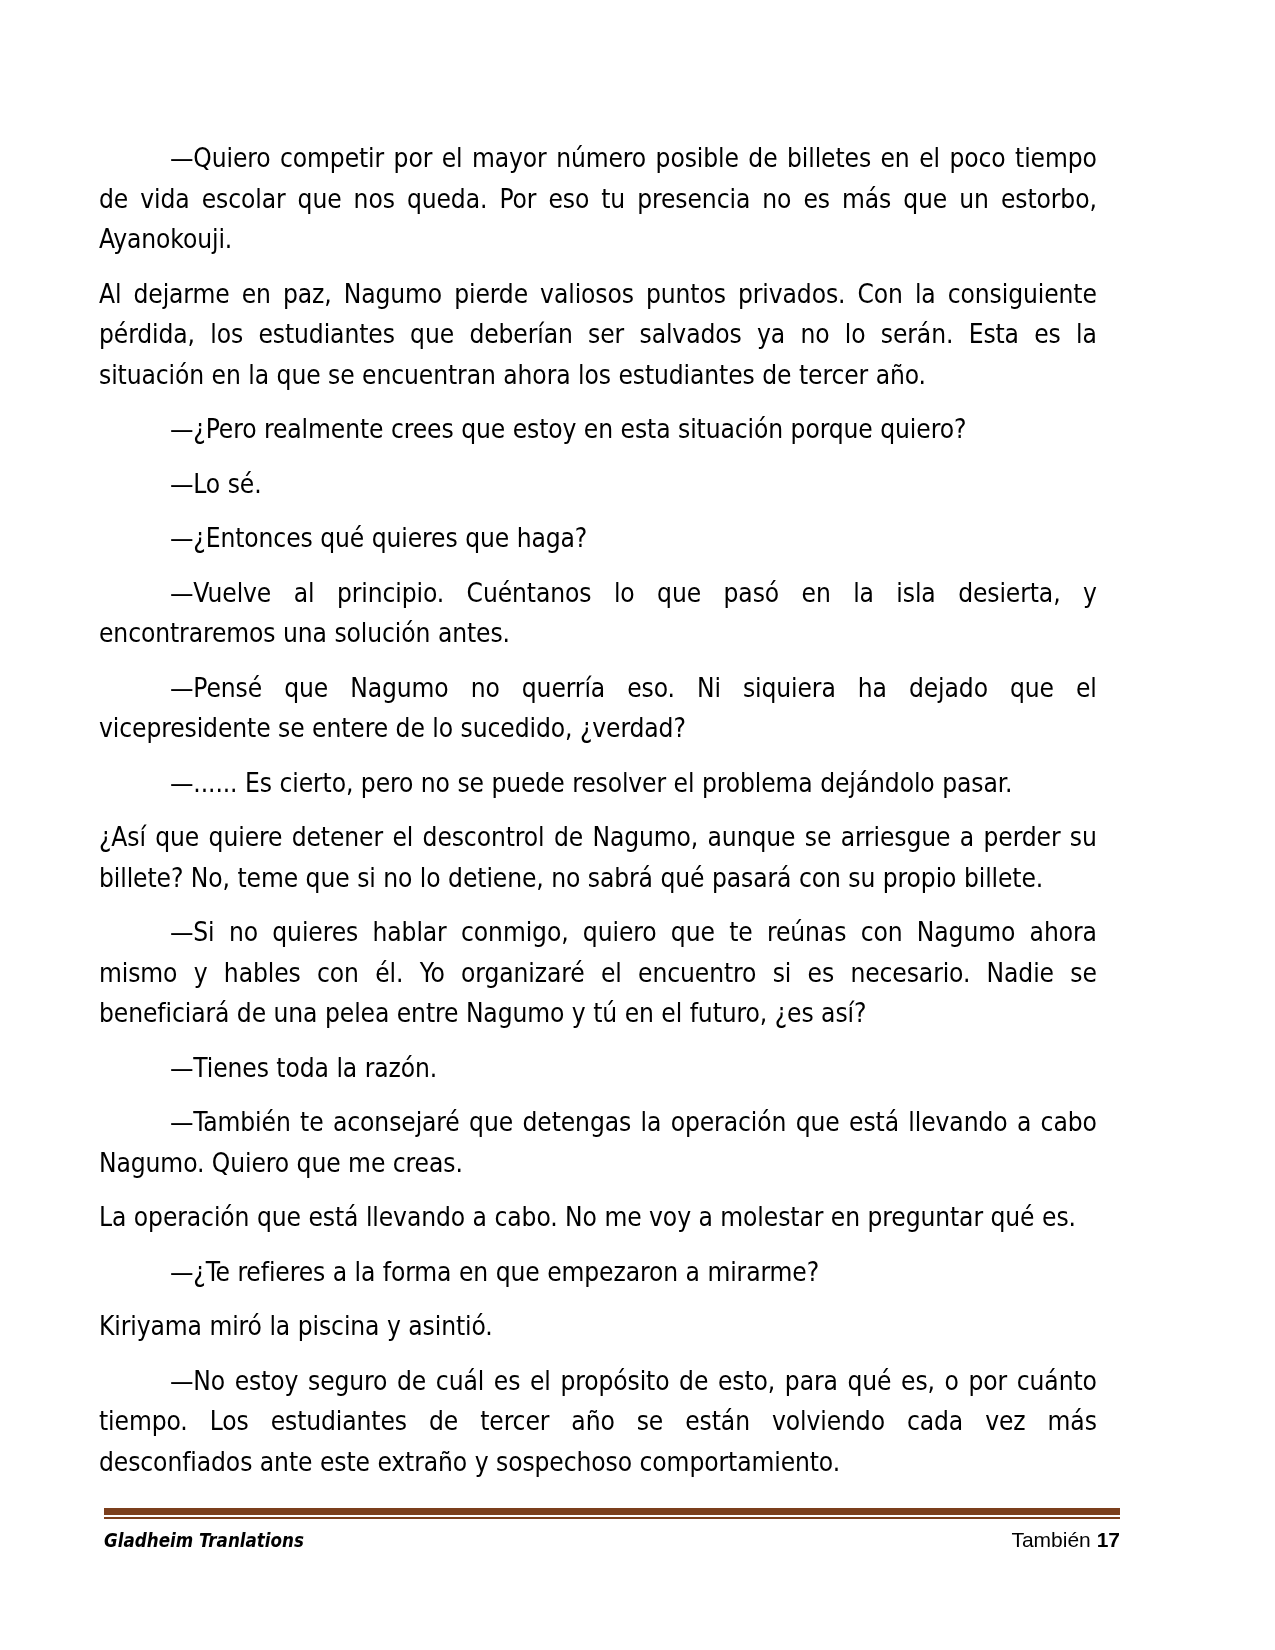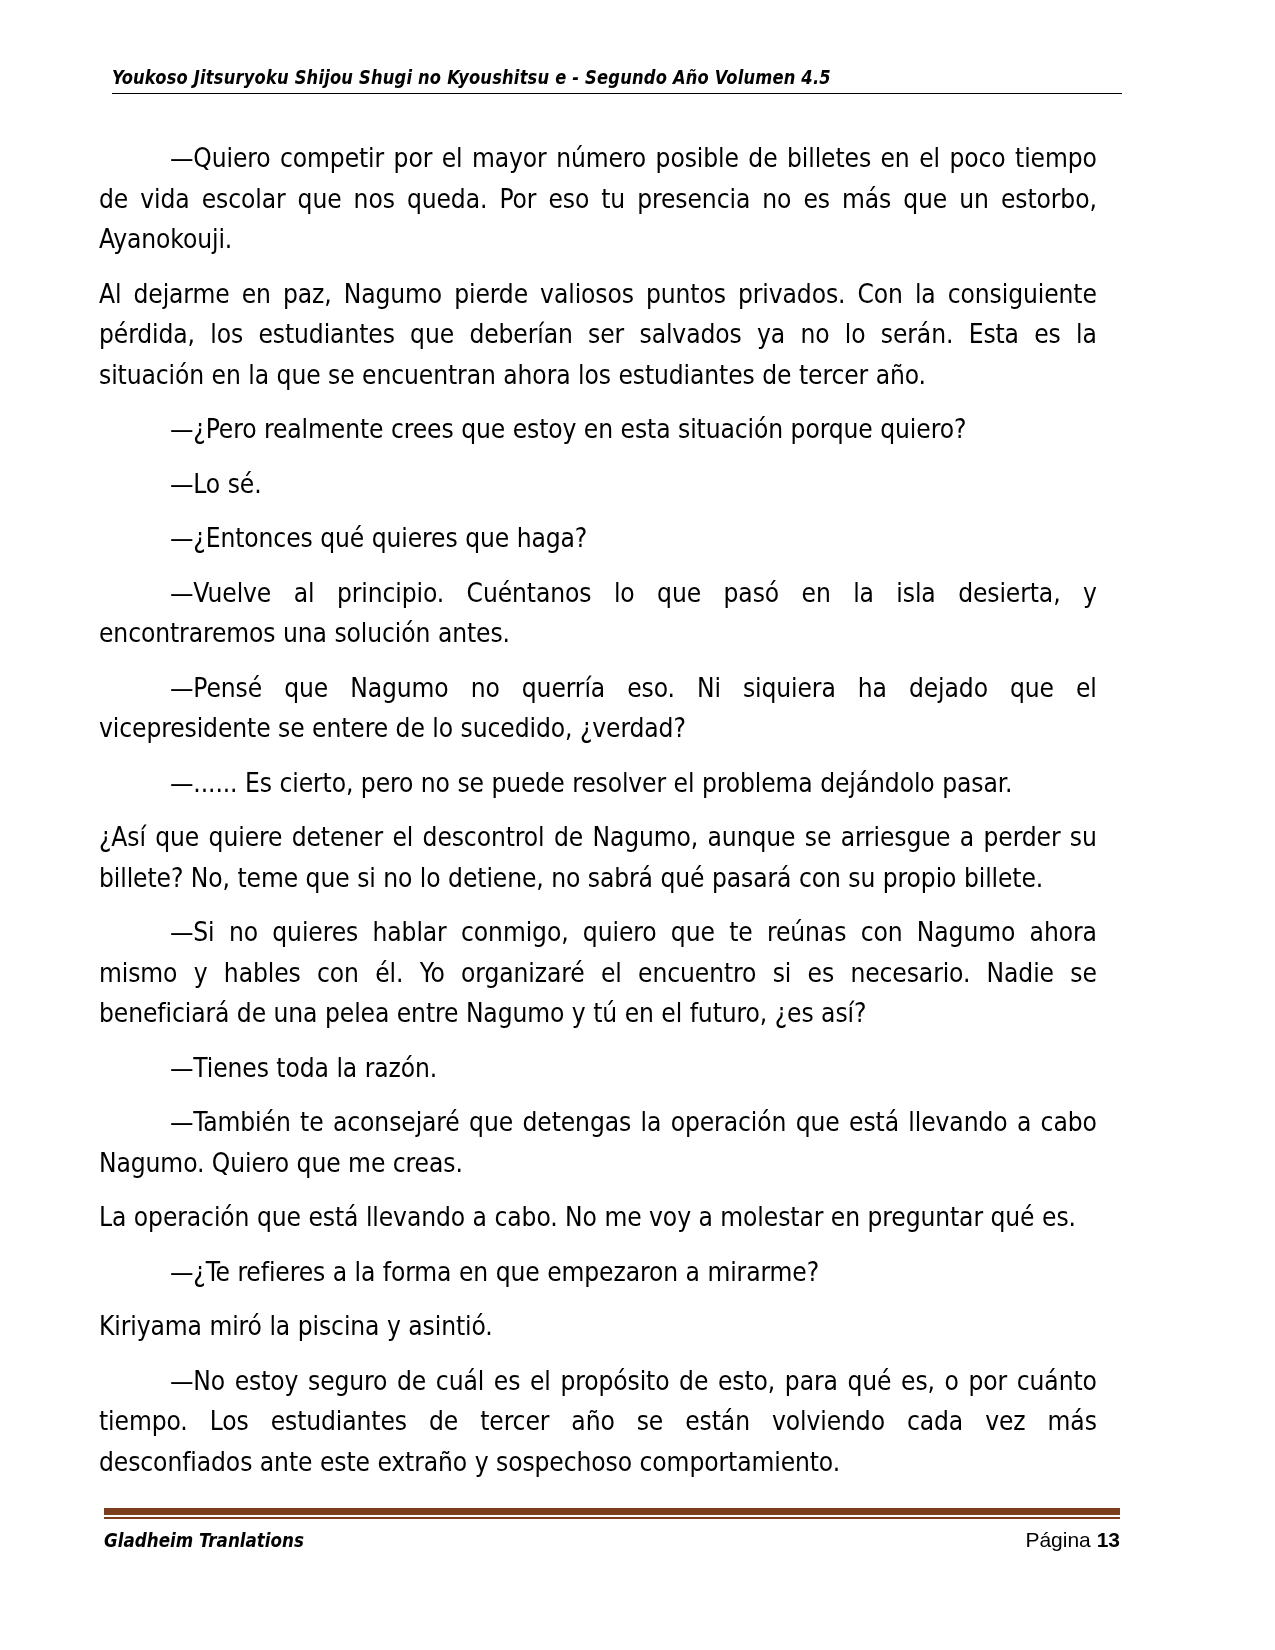--- a/index.html
+++ b/index.html
@@ -115,24 +115,20 @@
   }
   .footer-right .pagenum {
     font-weight: bold;
   }
 </style>
 </head>
 <body>
 
 <div class="page">
 
-  <div class="header">
-    <div class="header-title">Youkoso Jitsuryoku Shijou Shugi no Kyoushitsu e - Segundo Año Volumen 4.5</div>
-    <div class="header-rule"></div>
-  </div>
 
   <div class="content">
     <p class="para indent">—Quiero competir por el mayor número posible de billetes en el poco tiempo de vida escolar que nos queda. Por eso tu presencia no es más que un estorbo, Ayanokouji.</p>
     <p class="para">Al dejarme en paz, Nagumo pierde valiosos puntos privados. Con la consiguiente pérdida, los estudiantes que deberían ser salvados ya no lo serán. Esta es la situación en la que se encuentran ahora los estudiantes de tercer año.</p>
     <p class="para indent">—¿Pero realmente crees que estoy en esta situación porque quiero?</p>
     <p class="para indent">—Lo sé.</p>
     <p class="para indent">—¿Entonces qué quieres que haga?</p>
     <p class="para indent">—Vuelve al principio. Cuéntanos lo que pasó en la isla desierta, y encontraremos una solución antes.</p>
     <p class="para indent">—Pensé que Nagumo no querría eso. Ni siquiera ha dejado que el vicepresidente se entere de lo sucedido, ¿verdad?</p>
     <p class="para indent">—...... Es cierto, pero no se puede resolver el problema dejándolo pasar.</p>
@@ -146,19 +142,19 @@
     <p class="para indent">—No estoy seguro de cuál es el propósito de esto, para qué es, o por cuánto tiempo. Los estudiantes de tercer año se están volviendo cada vez más desconfiados ante este extraño y sospechoso comportamiento.</p>
   </div>
 
   <div class="footer">
     <div class="footer-rule-thick" style="background: rgb(123, 63, 29);"></div>
     <div class="footer-rule-gap"></div>
     <div class="footer-rule-thin" style="background: rgb(123, 63, 29);"></div>
     <div class="footer-row">
       <div class="footer-left">Gladheim Tranlations</div>
       <div class="footer-right">
-        <span>Página</span>
-        <span class="pagenum">13</span>
+        <span>También</span>
+        <span class="pagenum">17</span>
       </div>
     </div>
   </div>
 
 </div>
 
 </body></html>

